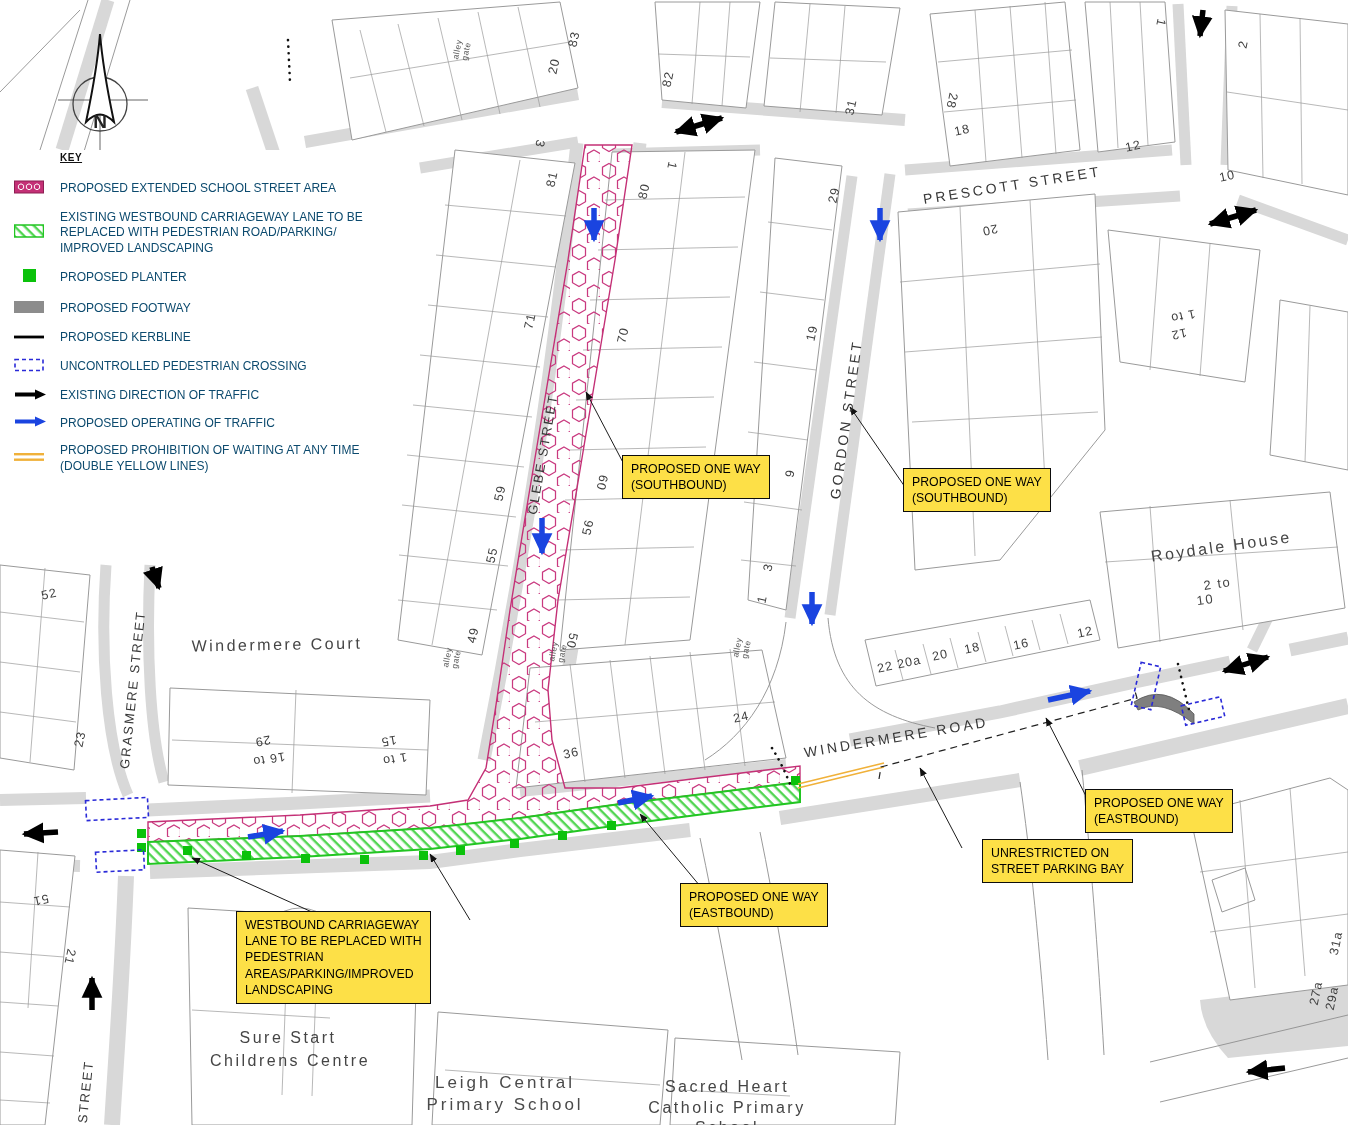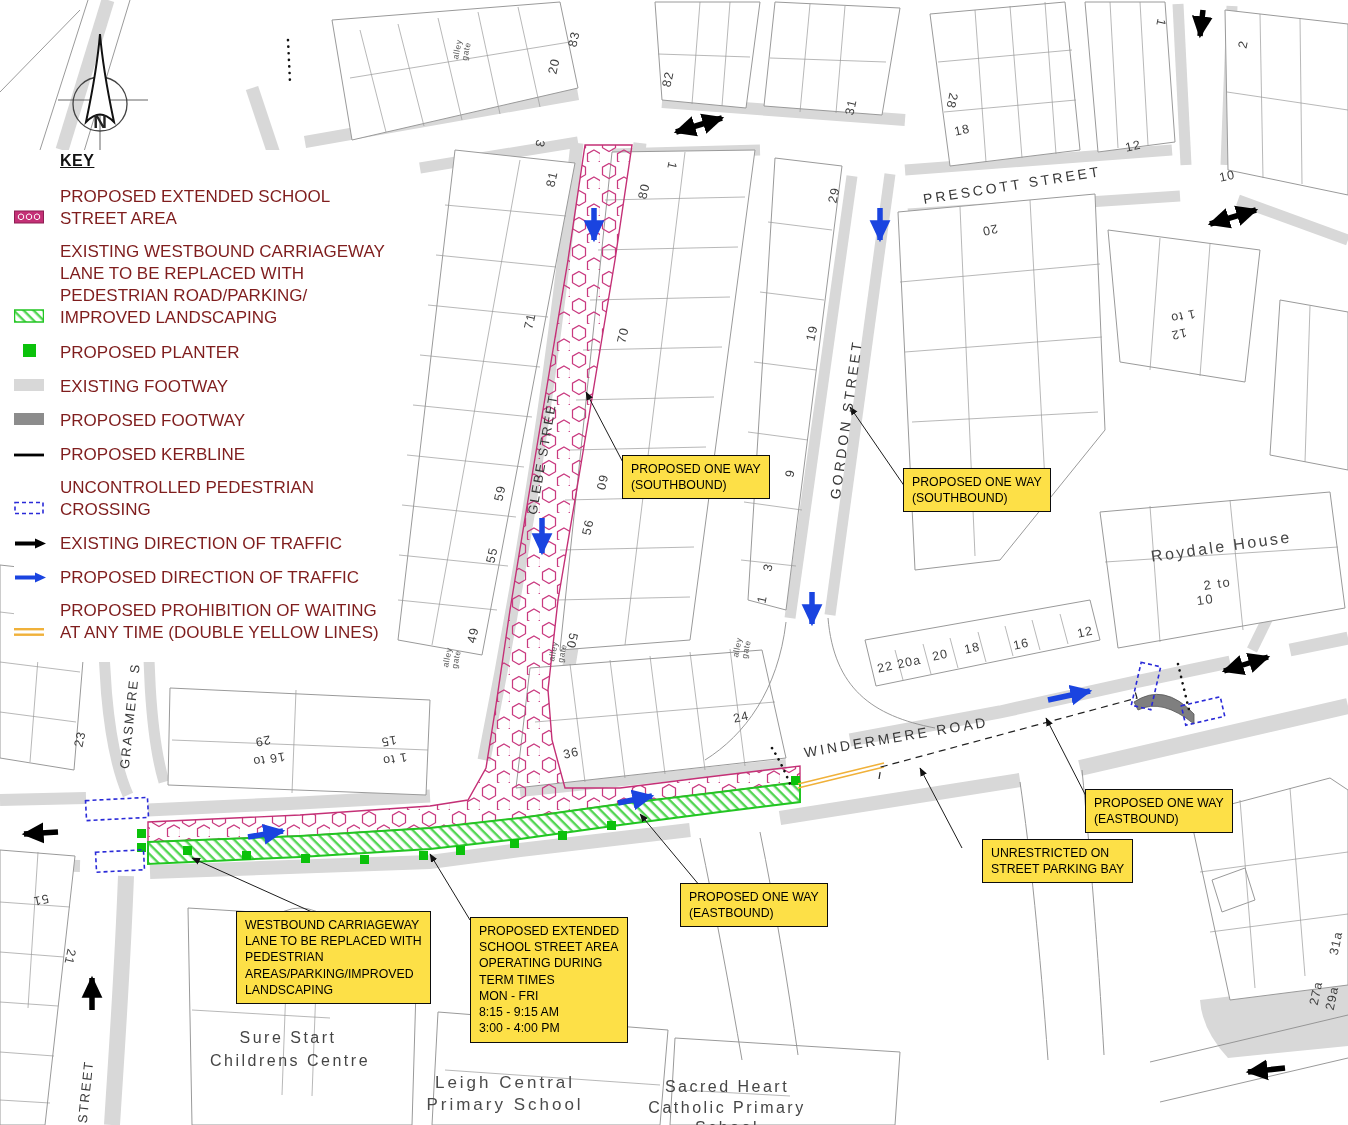--- a/index.html
+++ b/index.html
@@ -27,24 +27,24 @@
   .street{font-size:14px;letter-spacing:3px;text-anchor:middle;fill:#383838}
   .street2{font-size:13px;letter-spacing:2px;text-anchor:middle;fill:#383838}
   .place{font-size:16px;letter-spacing:2.5px;text-anchor:middle;fill:#454545}
   .place2{font-size:13px;letter-spacing:1.5px;text-anchor:middle;fill:#454545}
   .school{font-size:17px;letter-spacing:3px;text-anchor:middle;fill:#4a4a4a}
   .tiny{font-size:8.5px;letter-spacing:.5px;text-anchor:middle;fill:#555}
   .ncomp{font-size:19px;fill:#222;text-anchor:middle;font-weight:bold}
 
   
   .keypanel{position:absolute;left:14px;top:150px;width:380px;background:#fff;padding:2px 0 6px 0}
-  .keyhead{font-size:16px;font-weight:bold;color:#111;text-decoration:underline;
+  .keyhead{font-size:10px;font-weight:bold;color:#111;text-decoration:underline;
            margin:0 0 16px 46px;letter-spacing:.5px}
-  .keyrow{display:flex;align-items:flex-end;margin-bottom:11px;color:#7f1d1d;
-          font-size:17px;line-height:1.3}
+  .keyrow{display:flex;align-items:center;margin-bottom:11px;color:#0c4a6e;
+          font-size:12px;line-height:1.3}
   .keyswatch{width:34px;flex:0 0 34px;margin-right:12px;padding-top:1px}
   .keylabel{flex:1}
 
   
   .callout{position:absolute;background:#fde047;border:1.6px solid #0d0d0d;padding:5px 8px;
            font-size:12.3px;line-height:1.32;color:#000;white-space:nowrap}
 </style>
 </head>
 <body>
 
@@ -358,28 +358,20 @@
 
   <div class="keyrow">
     <span class="keyswatch">
       <svg width="30" height="15">
             <rect x="9" y="1" width="13" height="13" fill="#0bc20b"></rect>
           </svg>
     </span>
     <span class="keylabel">PROPOSED PLANTER</span>
   </div>
 
-  <div class="keyrow">
-    <span class="keyswatch">
-      <svg width="30" height="14">
-            <rect x="0" y="1" width="30" height="12" fill="#d8d8d8"></rect>
-          </svg>
-    </span>
-    <span class="keylabel">EXISTING FOOTWAY</span>
-  </div>
 
   <div class="keyrow">
     <span class="keyswatch">
       <svg width="30" height="14">
             <rect x="0" y="1" width="30" height="12" fill="#8c8c8c"></rect>
           </svg>
     </span>
     <span class="keylabel">PROPOSED FOOTWAY</span>
   </div>
 
@@ -410,21 +402,21 @@
     </span>
     <span class="keylabel">EXISTING DIRECTION OF TRAFFIC</span>
   </div>
 
   <div class="keyrow">
     <span class="keyswatch">
       <svg width="34" height="11">
             <path d="M1,3.5 L21,3.5 L21,0.5 L32,5.5 L21,10.5 L21,7.5 L1,7.5 Z" fill="#1a44e0"></path>
           </svg>
     </span>
-    <span class="keylabel">PROPOSED DIRECTION OF TRAFFIC</span>
+    <span class="keylabel">PROPOSED OPERATING OF TRAFFIC</span>
   </div>
 
   <div class="keyrow">
     <span class="keyswatch">
       <svg width="30" height="12">
             <rect x="0" y="2" width="30" height="2.4" fill="#f0b13a"></rect>
             <rect x="0" y="7.5" width="30" height="2.4" fill="#f0b13a"></rect>
           </svg>
     </span>
     <span class="keylabel">PROPOSED PROHIBITION OF WAITING AT ANY TIME (DOUBLE YELLOW LINES)</span>
@@ -451,23 +443,14 @@
   <div>UNRESTRICTED ON</div>
   <div>STREET PARKING BAY</div>
 </div>
 <div class="callout" style="left:236px;top:911px">
   <div>WESTBOUND CARRIAGEWAY</div>
   <div>LANE TO BE REPLACED WITH</div>
   <div>PEDESTRIAN</div>
   <div>AREAS/PARKING/IMPROVED</div>
   <div>LANDSCAPING</div>
 </div>
-<div class="callout" style="left:470px;top:917px">
-  <div>PROPOSED EXTENDED</div>
-  <div>SCHOOL STREET AREA</div>
-  <div>OPERATING DURING</div>
-  <div>TERM TIMES</div>
-  <div>MON - FRI</div>
-  <div>8:15 - 9:15 AM</div>
-  <div>3:00 - 4:00 PM</div>
-</div>
 
 </div>
 
 </body></html>

